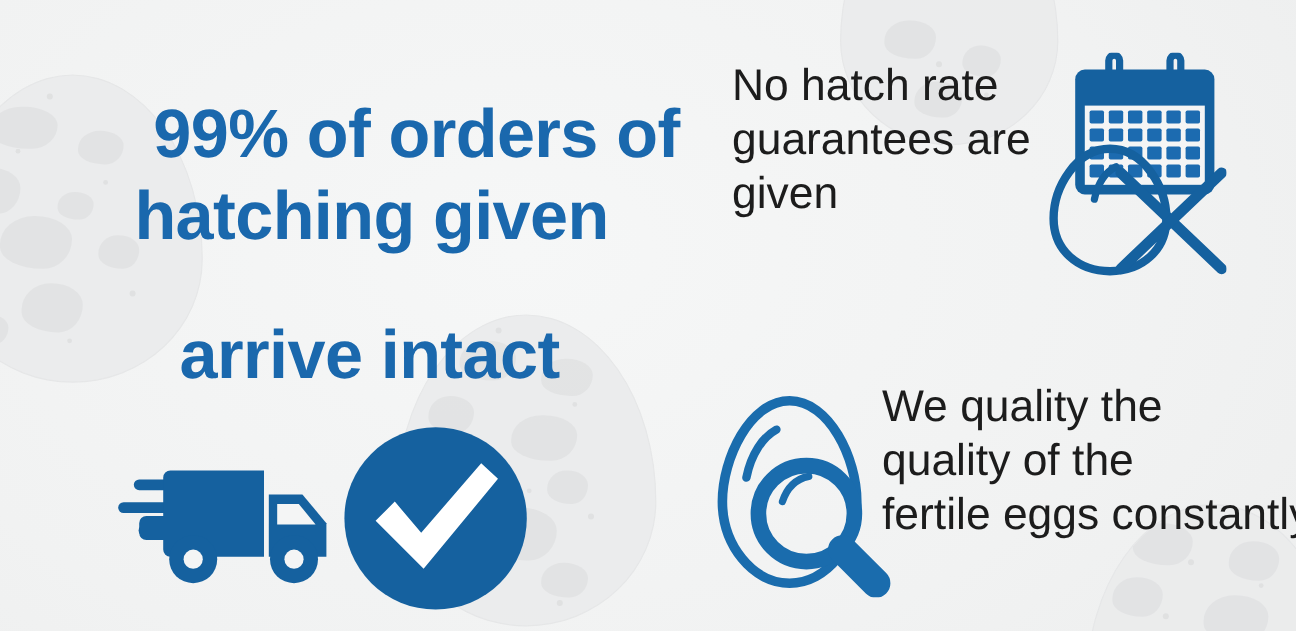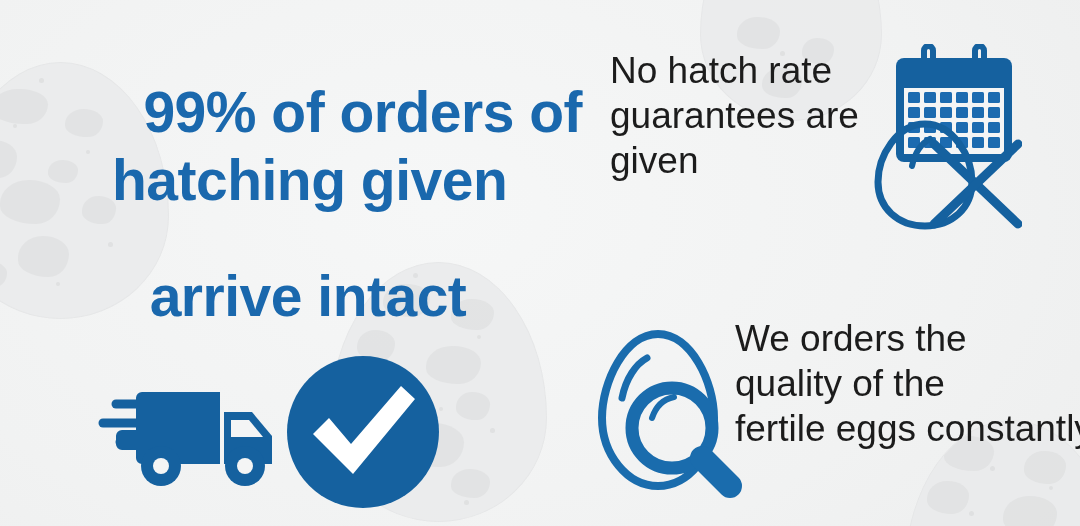--- a/index.html
+++ b/index.html
@@ -48,21 +48,21 @@
     left: 112px;
     top: 78px;
     width: 470px;
     color: #1a68ad;
     font-size: 57px;
     font-weight: bold;
     line-height: 68px;
     letter-spacing: -0.5px;
     text-align: center;
   }
-  #headline .l1 { text-align: right; white-space: nowrap; }
+  #headline .l1 { text-align: center; white-space: nowrap; }
   #headline .l2 { text-align: left; white-space: nowrap; }
   #headline .l3 { text-align: center; white-space: nowrap; padding-right: 78px; margin-top: 48px;}
 
   
   .rtext {
     position: absolute;
     color: #1c1c1c;
     font-size: 37px;
     font-weight: normal;
     line-height: 45px;
@@ -152,21 +152,21 @@
     <div class="l3">arrive intact</div>
   </div>
 
   <div class="rtext" id="text-no-guarantee">
     <div>No hatch rate</div>
     <div>guarantees are</div>
     <div>given</div>
   </div>
 
   <div class="rtext" id="text-monitor">
-    <div>We orders the</div>
+    <div>We quality the</div>
     <div>quality of the</div>
     <div>fertile eggs constantly</div>
   </div>
 
   <div class="icon" id="icon-calendar-egg-x">
     <svg width="150" height="190" viewBox="0 0 150 190" xmlns="http://www.w3.org/2000/svg">
 
       <rect x="52" y="2" width="9" height="24" rx="4.5" fill="none" stroke="#15619f" stroke-width="6"></rect>
       <rect x="103" y="2" width="9" height="24" rx="4.5" fill="none" stroke="#15619f" stroke-width="6"></rect>
 

